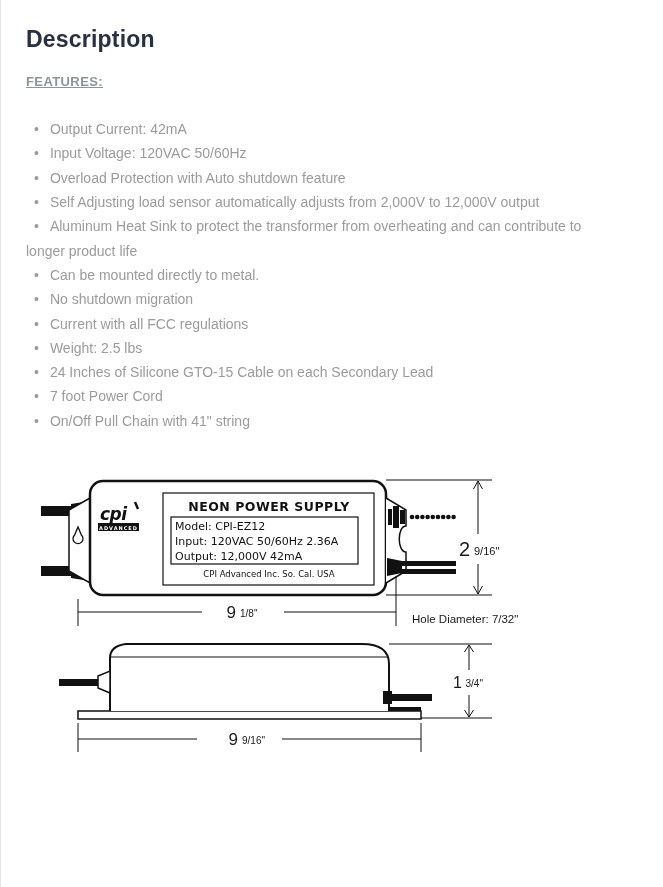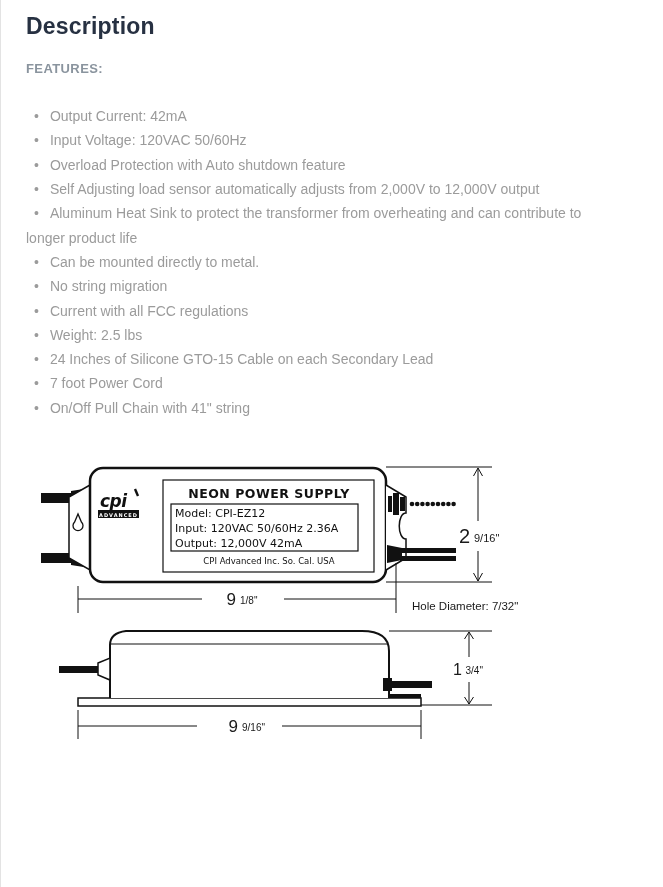--- a/index.html
+++ b/index.html
@@ -5,37 +5,38 @@
   html,body { margin:0; padding:0; background:#ffffff; }
   body {
     width:663px; height:887px;
     font-family:"Liberation Sans", sans-serif;
     -webkit-font-smoothing:antialiased;
   }
   .container {
     box-sizing:border-box;
     width:663px; height:887px;
     border-left:1px solid #e3e3e3;
-    padding:13px 12px 0 25px;
+    padding:26px 12px 0 25px;
     background:#fff;
     overflow:hidden;
   }
   h1.page-title {
     margin:0 0 20px 0;
     font-size:23px; line-height:1.2;
     font-weight:700;
     color:#273142;
     letter-spacing:0.2px;
   }
   h2.sect {
     margin:0;
     font-size:13px; line-height:1.2;
     font-weight:700;
     color:#8a949e;
     letter-spacing:0.4px;
+    text-decoration:underline;
   }
   ul.features {
     list-style:none;
     margin:28px 0 0 0;
     padding:0;
     font-size:14px;
     line-height:24.3px;
     color:#9b9b9b;
   }
   ul.features li { max-width:585px; }
@@ -77,21 +78,21 @@
 
   <h2 class="sect">FEATURES:</h2>
 
   <ul class="features">
     <li>Output Current: 42mA</li>
     <li>Input Voltage: 120VAC 50/60Hz</li>
     <li>Overload Protection with Auto shutdown feature</li>
     <li>Self Adjusting load sensor automatically adjusts from 2,000V to 12,000V output</li>
     <li>Aluminum Heat Sink to protect the transformer from overheating and can contribute to longer product life</li>
     <li>Can be mounted directly to metal.</li>
-    <li>No string migration</li>
+    <li>No shutdown migration</li>
     <li>Current with all FCC regulations</li>
     <li>Weight: 2.5 lbs</li>
     <li>24 Inches of Silicone GTO-15 Cable on each Secondary Lead</li>
     <li>7 foot Power Cord</li>
     <li>On/Off Pull Chain with 41" string</li>
   </ul>
 
 
   <svg id="svg-top" width="630" height="165" viewBox="0 0 630 165">
 

